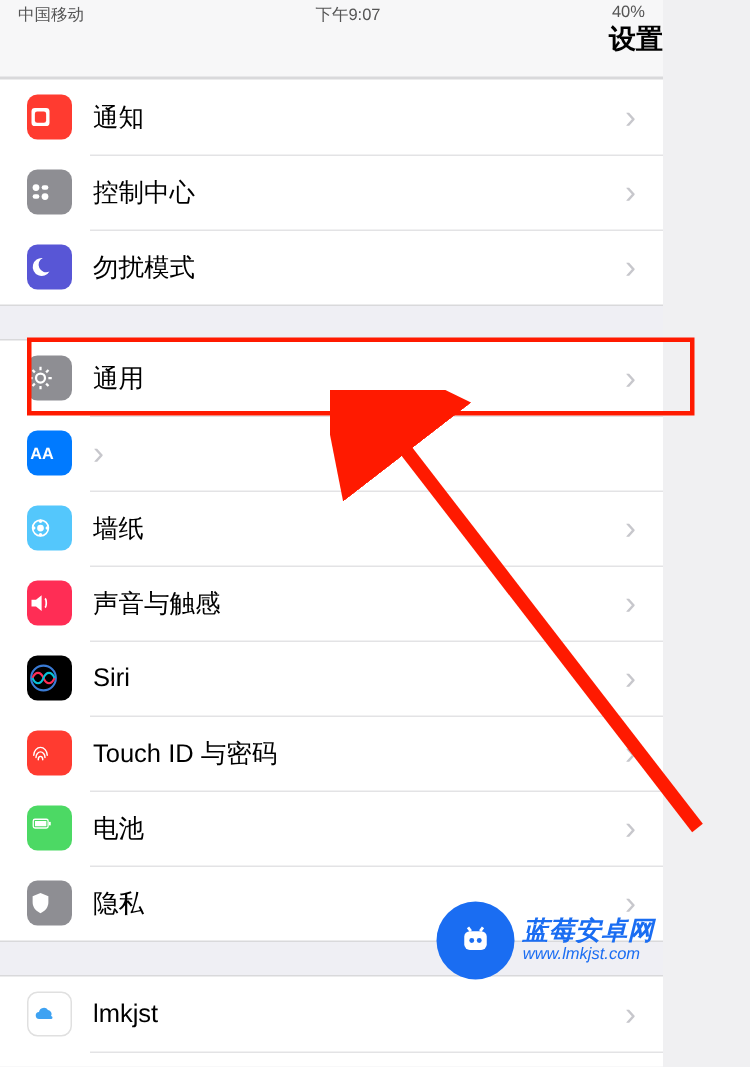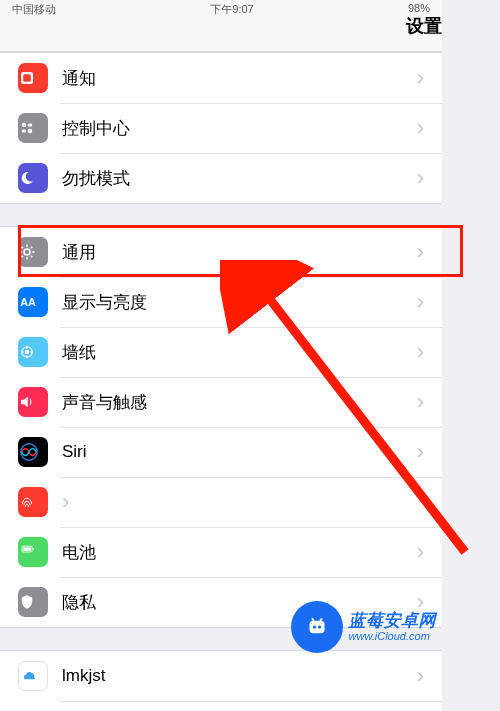--- a/index.html
+++ b/index.html
@@ -24,21 +24,21 @@
   .wm-line2 { font-size: 11px; color: #1a6df2; font-style: italic; }
 </style>
 </head>
 <body>
 
 <div class="phone">
 
   <div class="status-bar">
     <span>中国移动</span>
     <span>下午9:07</span>
-    <span>98%</span>
+    <span>40%</span>
   </div>
 
   <div class="header">
     <div class="header-title">设置</div>
   </div>
 
   <div class="group">
     <div class="row">
       <div class="icon-wrap" style="background:#ff3b30">
         <svg viewBox="0 0 24 24" width="18" height="18">
@@ -91,21 +91,20 @@
       </div>
       <div class="row-label">通用</div>
       <div class="chevron">›</div>
     </div>
     <div class="row">
       <div class="icon-wrap" style="background:#007aff">
         <svg viewBox="0 0 24 24" width="20" height="20">
             <text x="12" y="17" text-anchor="middle" font-size="13" font-weight="700" fill="#fff">AA</text>
           </svg>
       </div>
-      <div class="row-label">显示与亮度</div>
       <div class="chevron">›</div>
     </div>
     <div class="row">
       <div class="icon-wrap" style="background:#54c7fc">
         <svg viewBox="0 0 24 24" width="18" height="18">
             <circle cx="12" cy="12" r="7" fill="none" stroke="#fff" stroke-width="1.5"></circle>
             <circle cx="12" cy="12" r="3" fill="#fff"></circle>
             <circle cx="12" cy="6" r="1.5" fill="#fff"></circle>
             <circle cx="12" cy="18" r="1.5" fill="#fff"></circle>
             <circle cx="6" cy="12" r="1.5" fill="#fff"></circle>
@@ -135,20 +134,21 @@
       </div>
       <div class="row-label">Siri</div>
       <div class="chevron">›</div>
     </div>
     <div class="row">
       <div class="icon-wrap" style="background:#ff3b30">
         <svg viewBox="0 0 24 24" width="18" height="18">
             <path d="M6 14c0-4 3-7 6-7s6 3 6 7M8 16c0-3 2-5 4-5s4 2 4 5M10 18c0-2 1-3 2-3s2 1 2 3" stroke="#fff" stroke-width="1.3" fill="none" stroke-linecap="round"></path>
           </svg>
       </div>
+      <div class="row-label">Touch ID 与密码</div>
       <div class="chevron">›</div>
     </div>
     <div class="row">
       <div class="icon-wrap" style="background:#4cd964">
         <svg viewBox="0 0 24 24" width="20" height="14">
             <rect x="2" y="2" width="17" height="10" rx="2" fill="none" stroke="#fff" stroke-width="1.5"></rect>
             <rect x="20" y="5" width="2" height="4" fill="#fff"></rect>
             <rect x="4" y="4" width="13" height="6" fill="#fff"></rect>
           </svg>
       </div>
@@ -199,17 +199,17 @@
       <svg viewBox="0 0 24 24">
           <rect x="6" y="7" width="12" height="10" rx="3" fill="#fff"></rect>
           <circle cx="10" cy="12" r="1.3" fill="#1a6df2"></circle>
           <circle cx="14" cy="12" r="1.3" fill="#1a6df2"></circle>
           <line x1="8" y1="5" x2="9.5" y2="7" stroke="#fff" stroke-width="1.5"></line>
           <line x1="16" y1="5" x2="14.5" y2="7" stroke="#fff" stroke-width="1.5"></line>
         </svg>
     </div>
     <div class="wm-text">
       <span class="wm-line1">蓝莓安卓网</span>
-      <span class="wm-line2">www.iCloud.com</span>
+      <span class="wm-line2">www.lmkjst.com</span>
     </div>
   </div>
 
 </div>
 
 </body></html>

